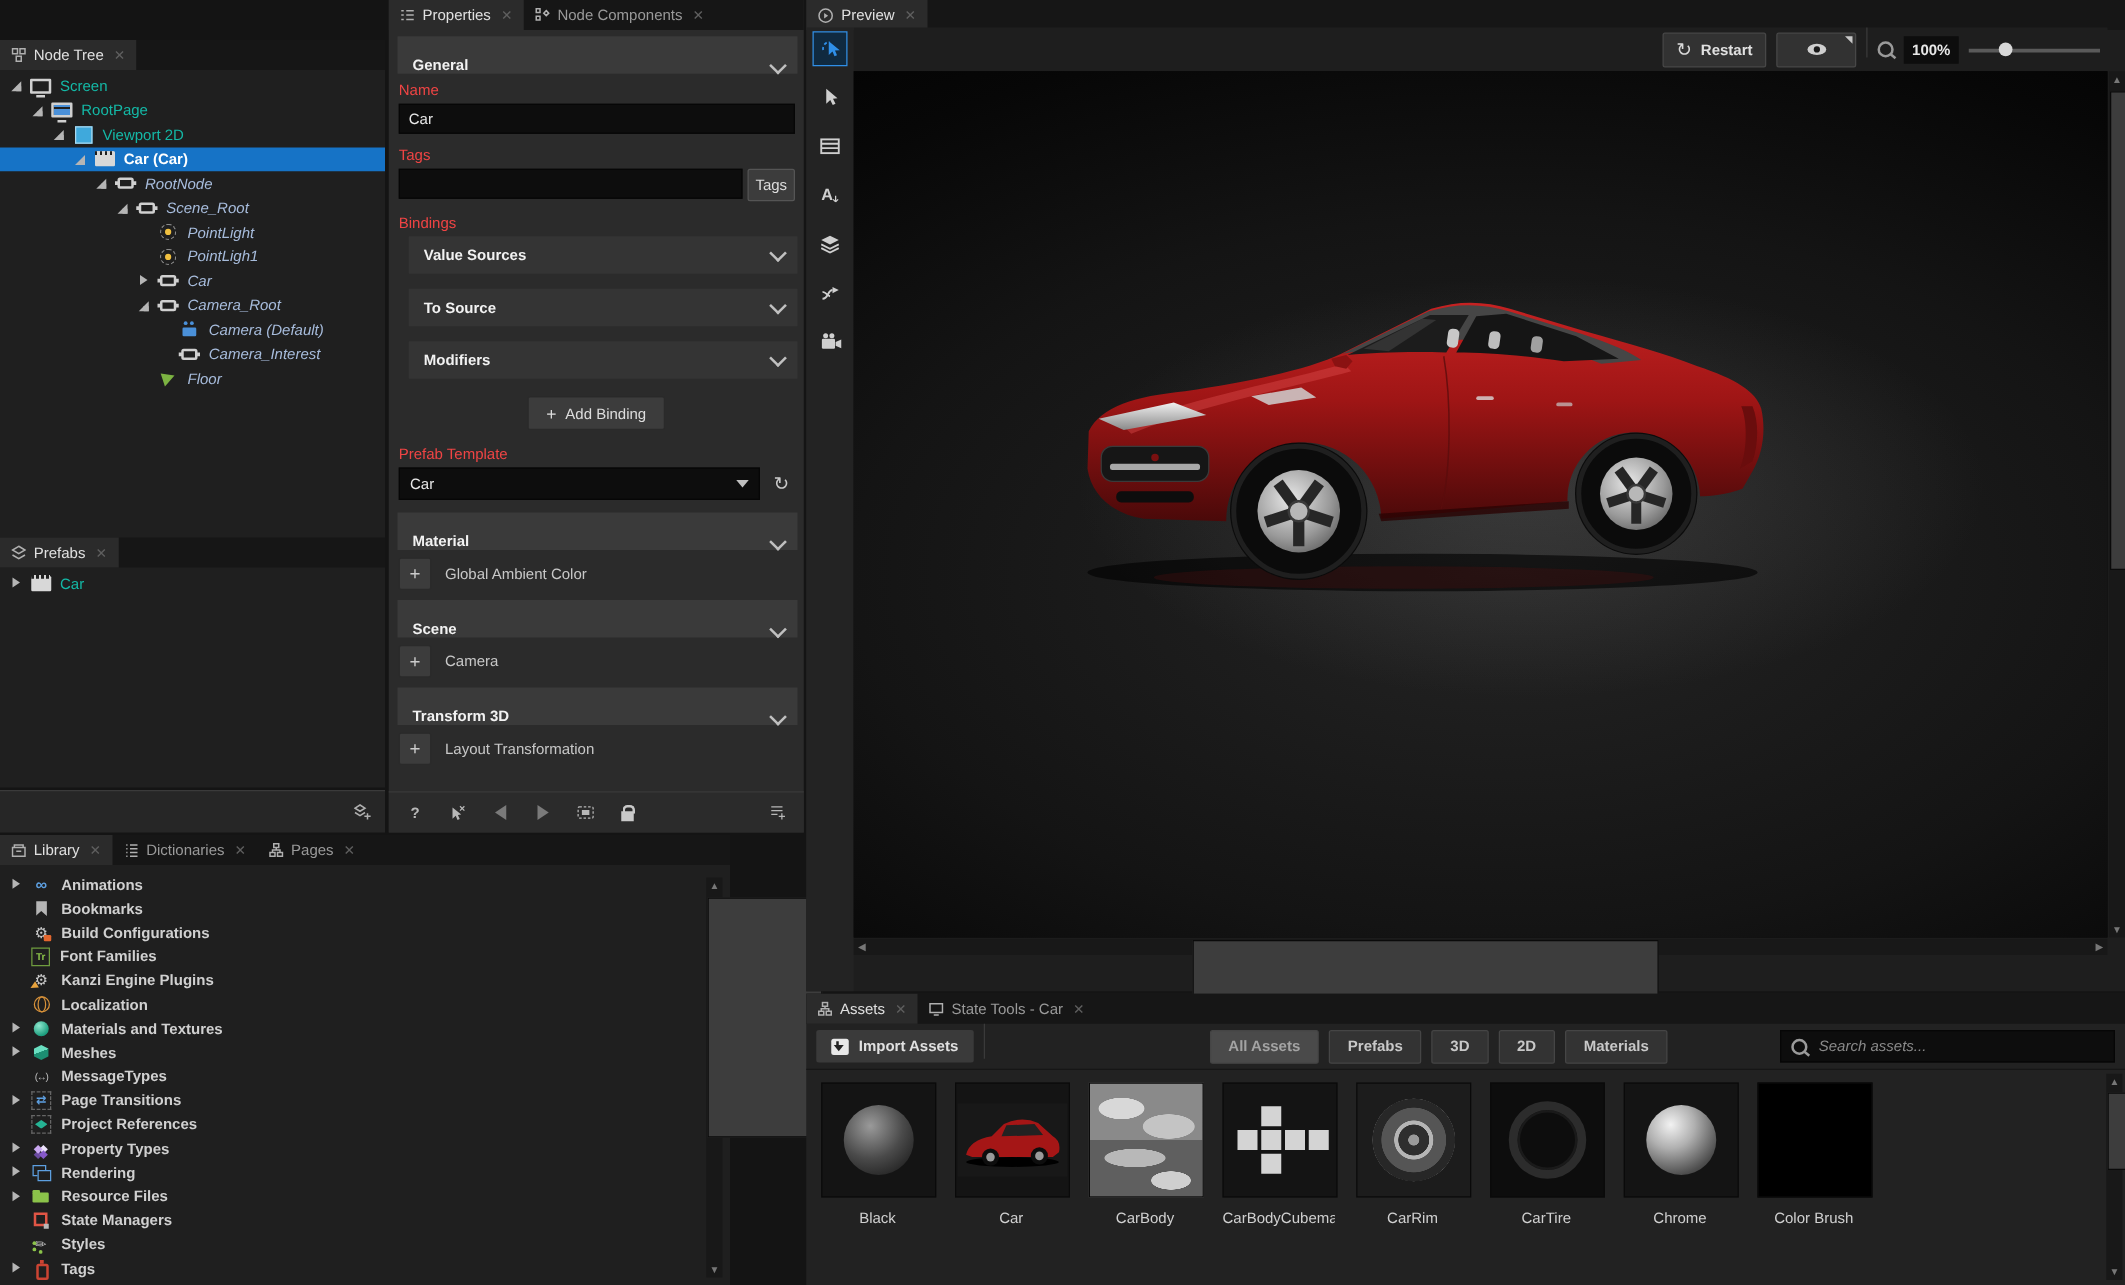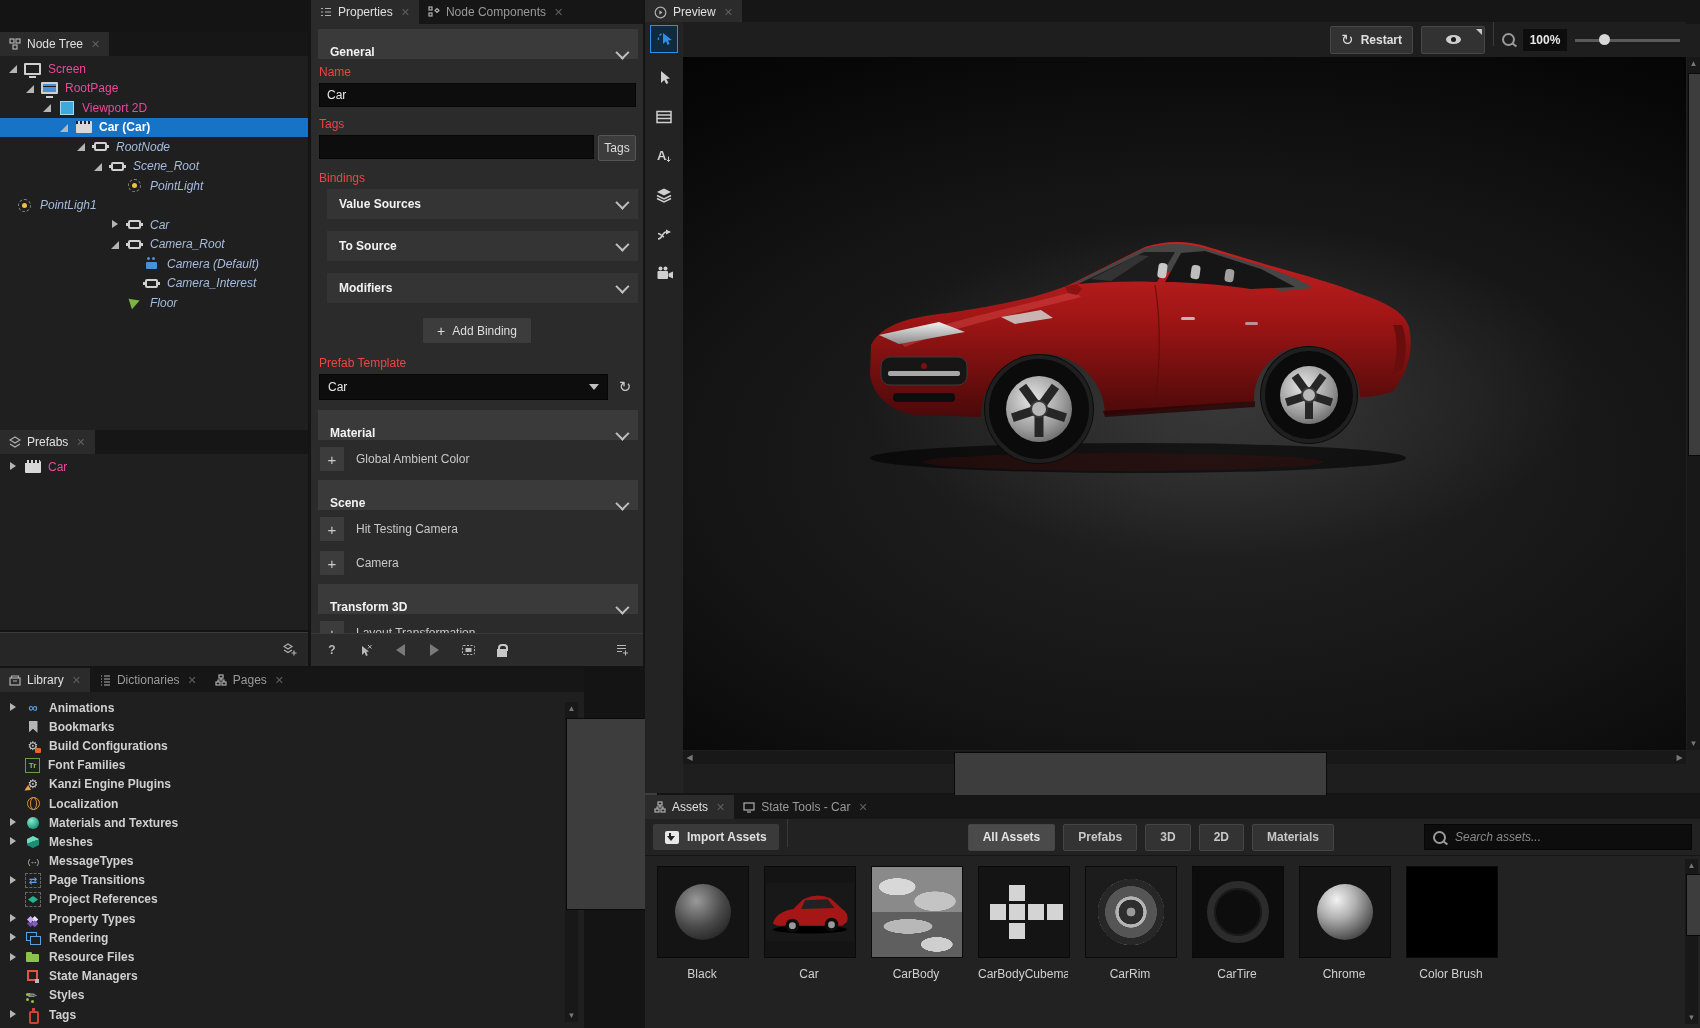--- a/index.html
+++ b/index.html
@@ -19,21 +19,21 @@
   #node-tree{left:0;top:0;width:308px;height:477px;background:#1f1f1f;margin-top:32px;}
   .searchwrap{margin:4px 5px;height:22px;background:#0d0d0d;border:1px solid #050505;display:flex;align-items:center;padding:0 6px;gap:6px;}
   .searchwrap input{flex:1;background:transparent;border:none;outline:none;color:#cfcfcf;font-size:12px;font-style:italic;}
   .searchwrap input::placeholder{color:#8a8a8a;font-style:italic;}
   .mag{width:9px;height:9px;border:2px solid #9a9a9a;border-radius:50%;position:relative;flex:none;}
   .mag::after{content:"";position:absolute;width:5px;height:2px;background:#9a9a9a;right:-4px;bottom:-2px;transform:rotate(40deg);}
   .tree{padding-top:3px;}
   .trow{display:flex;align-items:center;height:19.5px;gap:7px;cursor:default;}
   .trow.sel{background:#1673c6;}
   .trow.sel .tlbl{color:#fff;font-weight:bold;}
-  .tlbl{color:#ec4899;white-space:nowrap;}
+  .tlbl{color:#14b8a6;white-space:nowrap;}
   .tlbl.inst{color:#a7bcdc;font-style:italic;}
   .exp{width:9px;height:9px;flex:none;position:relative;}
   .exp.open::before{content:"";position:absolute;left:1px;top:1px;width:0;height:0;border-left:4px solid transparent;border-top:4px solid transparent;border-right:4px solid #b5b5b5;border-bottom:4px solid #b5b5b5;}
   .exp.closed::before{content:"";position:absolute;left:2px;top:0;border-top:4.5px solid transparent;border-bottom:4.5px solid transparent;border-left:6px solid #b5b5b5;}
   .tic{width:17px;height:15px;flex:none;position:relative;display:flex;align-items:center;justify-content:center;}
   .ti-screen::before{content:"";width:13px;height:8px;border:2px solid #d0d0d0;border-radius:1px;}
   .ti-screen::after{content:"";position:absolute;bottom:-2px;left:5px;width:7px;height:2px;background:#d0d0d0;}
   .ti-page::before{content:"";width:13px;height:8px;border:2px solid #d0d0d0;border-radius:1px;background:linear-gradient(#4a90d9 0 2px,#1f1f1f 2px 3px,#4a90d9 3px 5px);}
   .ti-page::after{content:"";position:absolute;bottom:-2px;left:5px;width:7px;height:2px;background:#d0d0d0;}
   .ti-viewport::before{content:"";width:12px;height:12px;background:#3fa9dc;border:1px solid #a8d8ef;}
@@ -141,21 +141,21 @@
   .hscroll .thumb{position:absolute;top:1px;bottom:1px;left:27%;width:37%;background:#3d3d3d;}
   .harrow{position:absolute;top:0;bottom:0;width:13px;display:flex;align-items:center;justify-content:center;color:#777;font-size:8px;}
   
   #assets{left:645px;top:795px;width:1055px;height:233px;background:#222;}
   .as-toolbar{display:flex;align-items:center;height:36px;padding:0 8px;gap:8px;border-bottom:1px solid #161616;}
   .impbtn{height:26px;background:#3a3a3a;border-radius:2px;display:flex;align-items:center;gap:8px;padding:0 12px;color:#e0e0e0;font-weight:bold;}
   .dlicon{position:relative;width:14px;height:13px;background:#e8e8e8;border-radius:2px;}
   .dlicon::before{content:"";position:absolute;left:4px;top:2px;width:2px;height:4px;background:#222;}
   .dlicon::after{content:"";position:absolute;left:2px;top:5px;border-left:4px solid transparent;border-right:4px solid transparent;border-top:5px solid #222;}
   .filt{height:25px;border-radius:2px;background:#333;border:1px solid #454545;color:#c8c8c8;display:flex;align-items:center;padding:0 14px;font-weight:bold;}
-  .filt.active{background:#4a4a4a;color:#e5e5e5;}
+  .filt.active{background:#4a4a4a;color:#a3a3a3;}
   .as-search{width:250px;height:24px;background:#0d0d0d;border:1px solid #060606;display:flex;align-items:center;gap:7px;padding:0 8px;margin-left:82px;}
   .as-search input{flex:1;background:transparent;border:none;outline:none;color:#cfcfcf;font-style:italic;font-size:12px;}
   .as-search input::placeholder{color:#8a8a8a;font-style:italic;}
   .agrid{display:flex;gap:17px;padding:10px 0 0 12px;text-align:center;}
   .acard{width:90px;}
   .thumb{width:90px;height:90px;background:#141414;border:1px solid #0a0a0a;position:relative;overflow:hidden;display:flex;align-items:center;justify-content:center;}
   .alabel{margin-top:9px;color:#d0d0d0;white-space:nowrap;overflow:hidden;}
   .th-black::after{content:"";width:56px;height:56px;border-radius:50%;background:radial-gradient(circle at 38% 30%,#9a9a9a,#4a4a4a 50%,#161616 95%);}
   .th-chrome::after{content:"";width:56px;height:56px;border-radius:50%;background:radial-gradient(circle at 35% 28%,#f2f2f2,#b0b0b0 35%,#4e4e4e 75%,#222 100%);}
   .th-texture{background:#6e6e6e;}
@@ -217,21 +217,21 @@
       <div class="trow" style="padding-left:93px">
           <span class="exp open"></span>
           <span class="tic ti-node"></span>
           <span class="tlbl inst">Scene_Root</span>
         </div>
       <div class="trow" style="padding-left:110px">
           <span class="exp"></span>
           <span class="tic ti-light"></span>
           <span class="tlbl inst">PointLight</span>
         </div>
-      <div class="trow" style="">
+      <div class="trow" style="padding-left:110px">
           <span class="exp"></span>
           <span class="tic ti-light"></span>
           <span class="tlbl inst">PointLigh1</span>
         </div>
       <div class="trow" style="padding-left:110px">
           <span class="exp closed"></span>
           <span class="tic ti-node"></span>
           <span class="tlbl inst">Car</span>
         </div>
       <div class="trow" style="padding-left:110px">
@@ -504,24 +504,20 @@
           <span class="chev"></span>
         </div>
       <div class="plusrow">
           <span class="plusbtn"></span>
           <span>Global Ambient Color</span>
         </div>
       <div class="shead">
           <span>Scene</span>
           <span class="sp"></span>
           <span class="chev"></span>
-        </div>
-      <div class="plusrow">
-          <span class="plusbtn"></span>
-          <span>Hit Testing Camera</span>
         </div>
       <div class="plusrow">
           <span class="plusbtn"></span>
           <span>Camera</span>
         </div>
       <div class="shead">
           <span>Transform 3D</span>
           <span class="sp"></span>
           <span class="chev"></span>
         </div>

